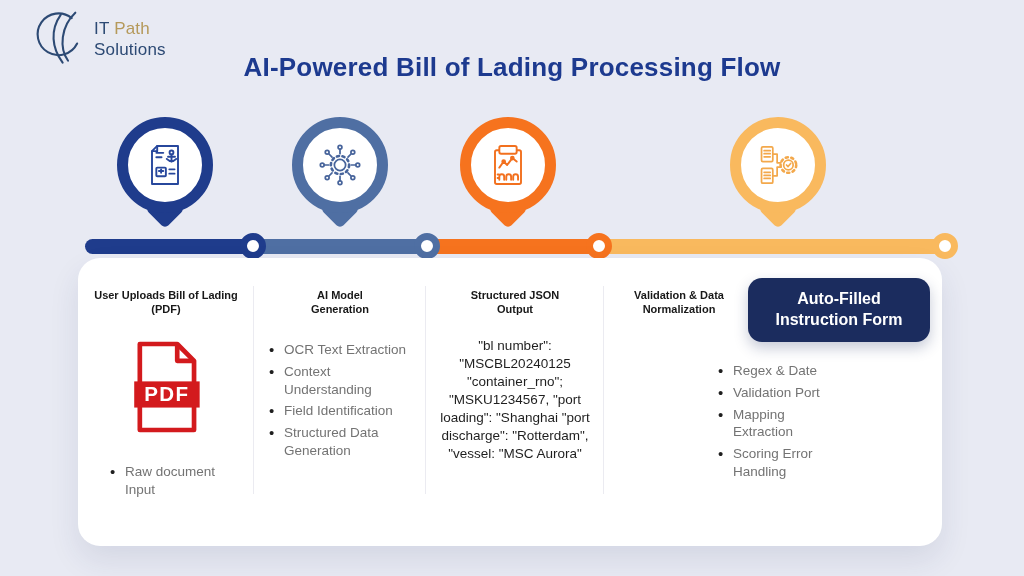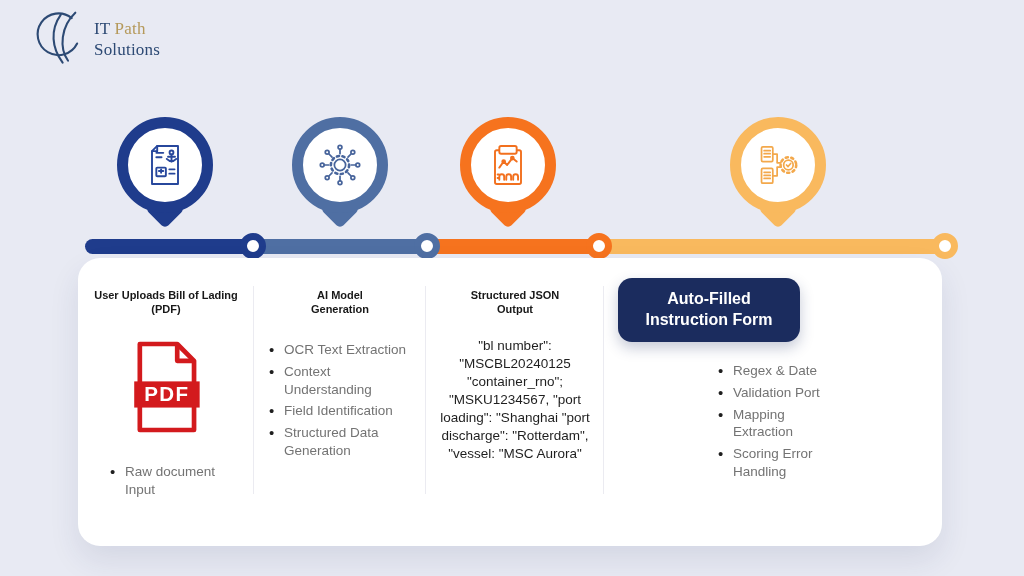--- a/index.html
+++ b/index.html
@@ -4,21 +4,21 @@
 <style>
   * { margin:0; padding:0; box-sizing:border-box; }
   html,body { width:100%; height:100%; }
   body { font-family:"Liberation Sans", sans-serif; background:#d9dce8; }
   .canvas {
     position:relative; width:1024px; height:576px; overflow:hidden;
     background:#e8eaf3; margin:0 auto;
   }
 
   
-  .logo { position:absolute; left:30px; top:10px; display:flex; align-items:center; gap:6px;font-family:Liberation Serif, serif; }
+  .logo { position:absolute; left:30px; top:10px; display:flex; align-items:center; gap:6px; }
   .logo svg { width:58px; height:58px; }
   .logo-text { color:#2d4a74; font-size:17px; line-height:21px; letter-spacing:.2px; }
   .logo-text .gold { color:#b5995a; }
 
   
   .page-title {
     position:absolute; left:0; right:0; top:52px; text-align:center;
     color:#1d3a8f; font-size:26px; font-weight:700; letter-spacing:.2px;
   }
 
@@ -111,20 +111,21 @@
       <path d="M46,9 A23,23 0 1 0 52,37"></path>
       <path d="M34,5 C22,22 24,42 36,58"></path>
       <path d="M50,3 C34,18 32,42 42,56"></path>
     </svg>
     <div class="logo-text">
       <div><span>IT</span> <span class="gold">Path</span></div>
       <div><span>Solutions</span></div>
     </div>
   </div>
 
+  <div class="page-title">AI-Powered Bill of Lading Processing Flow</div>
 
   <div class="marker m1 c-navy">
     <div class="tail"></div>
     <div class="ring">
       <svg viewBox="0 0 60 60" fill="none" stroke="#27479c" stroke-width="2.2" stroke-linecap="round" stroke-linejoin="round">
         <path d="M21,8 H45 V52 H15 V14 Z"></path>
         <path d="M21,8 V14 H15"></path>
         <circle cx="37.5" cy="15.5" r="2.2"></circle>
         <path d="M37.5,17.7 V26"></path>
           <path d="M33.5,20.5 H41.5"></path>
@@ -227,20 +228,21 @@
         </ul>
     </div>
 
     <div class="col col3">
       <div class="col-title">Structured JSON Output</div>
       <p class="json-text">"bl number": "MSCBL20240125 "container_rno"; "MSKU1234567, "port loading": "Shanghai "port discharge": "Rotterdam", "vessel: "MSC Aurora"</p>
     </div>
 
     <div class="col col4">
       <div class="head-row">
+        <div class="col-title">Validation &amp; Data Normalization</div>
         <button class="form-button">Auto-Filled Instruction Form</button>
       </div>
       <ul class="bullets">
           <li>Regex &amp; Date</li>
           <li>Validation Port</li>
           <li>Mapping Extraction</li>
           <li>Scoring Error Handling</li>
         </ul>
     </div>
 

